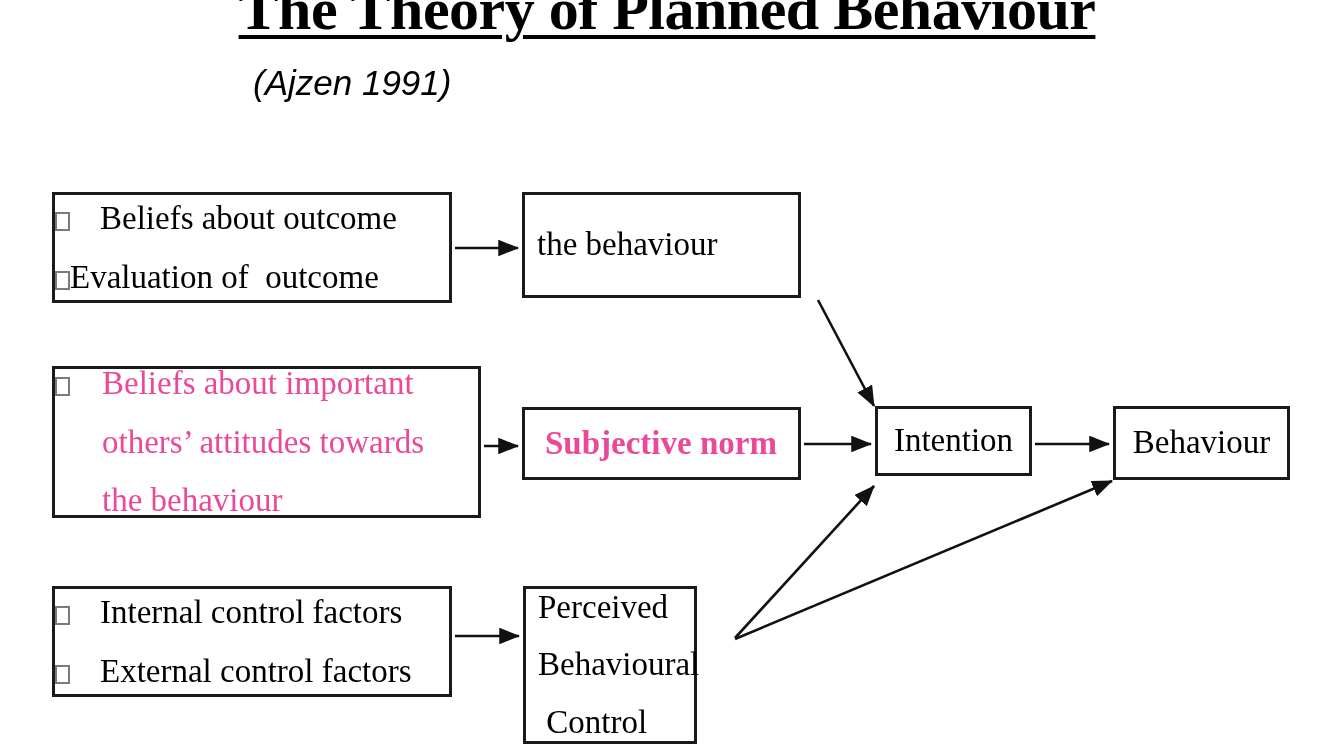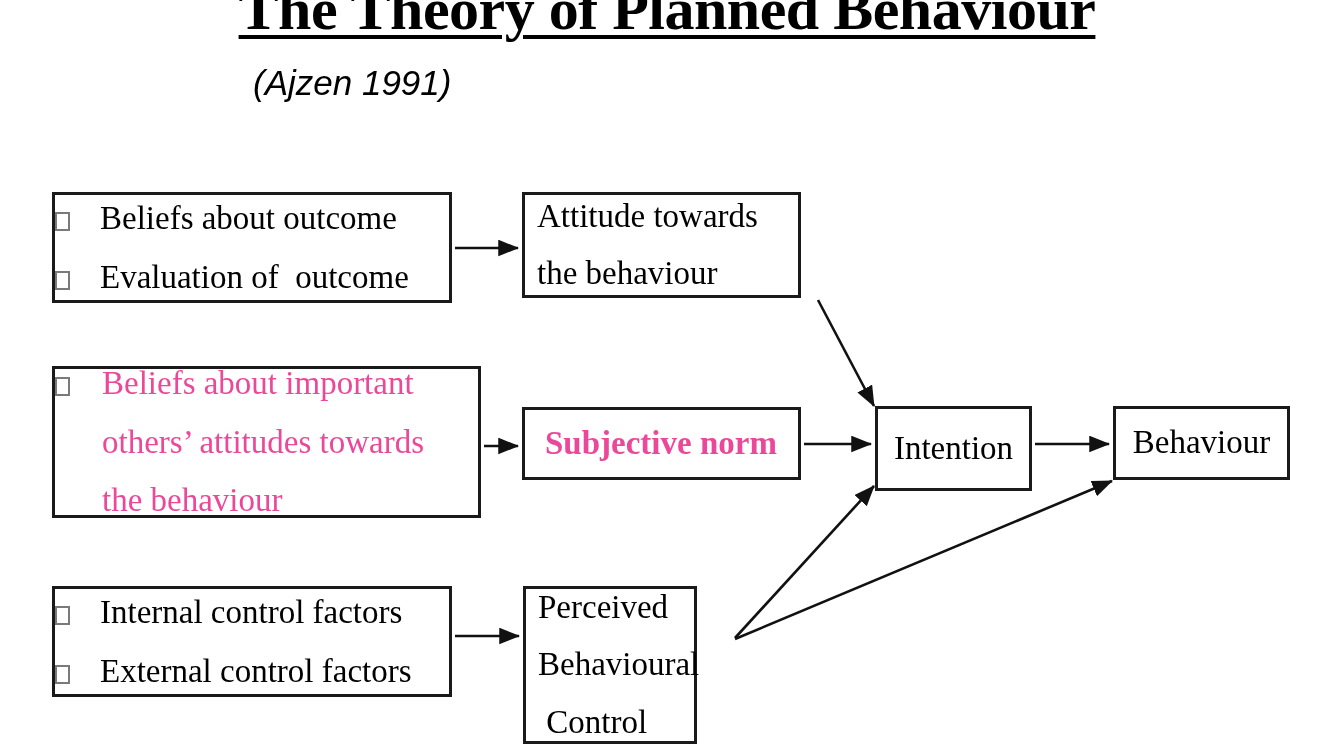--- a/index.html
+++ b/index.html
@@ -124,26 +124,25 @@
 
   <div class="subtitle">(Ajzen 1991)</div>
 
   <div class="node bullets" style="left:52px; top:192px; width:400px; height:111px;">
     <div class="bullet-row">
       <span class="tofu"></span>
       <span class="bullet-text" style="margin-left:30px;">Beliefs about outcome</span>
     </div>
     <div class="bullet-row">
       <span class="tofu"></span>
-      <span class="bullet-text" style="margin-left:30px;">Evaluation of  outcome</span>
+      <span class="bullet-text" style="">Evaluation of  outcome</span>
     </div>
   </div>
 
   <div class="node plain" style="left:522px; top:192px; width:279px; height:106px;">
-    <div class="line">Attitude towards</div>
     <div class="line">the behaviour</div>
   </div>
 
   <div class="node bullets" style="left:52px; top:366px; width:429px; height:152px;">
     <div class="bullet-row">
       <span class="tofu"></span>
       <span class="bullet-text red" style="margin-left:32px;">Beliefs about important</span>
     </div>
     <div class="bullet-row">
       <span class="tofu" style="visibility:hidden;"></span>
@@ -152,21 +151,21 @@
     <div class="bullet-row">
       <span class="tofu" style="visibility:hidden;"></span>
       <span class="bullet-text red" style="margin-left:32px;">the behaviour</span>
     </div>
   </div>
 
   <div class="node plain" style="left:522px; top:407px; width:279px; height:73px;">
     <div class="line red bold" style="padding-left:20px;">Subjective norm</div>
   </div>
 
-  <div class="node plain" style="left:875px; top:406px; width:157px; height:85px;">
+  <div class="node plain" style="left:875px; top:406px; width:157px; height:70px;">
     <div class="line center-line" style="padding-left:0;">Intention</div>
   </div>
 
   <div class="node plain" style="left:1113px; top:406px; width:177px; height:74px;">
     <div class="line center-line" style="padding-left:0;">Behaviour</div>
   </div>
 
   <div class="node bullets" style="left:52px; top:586px; width:400px; height:111px;text-align:right;">
     <div class="bullet-row">
       <span class="tofu"></span>

